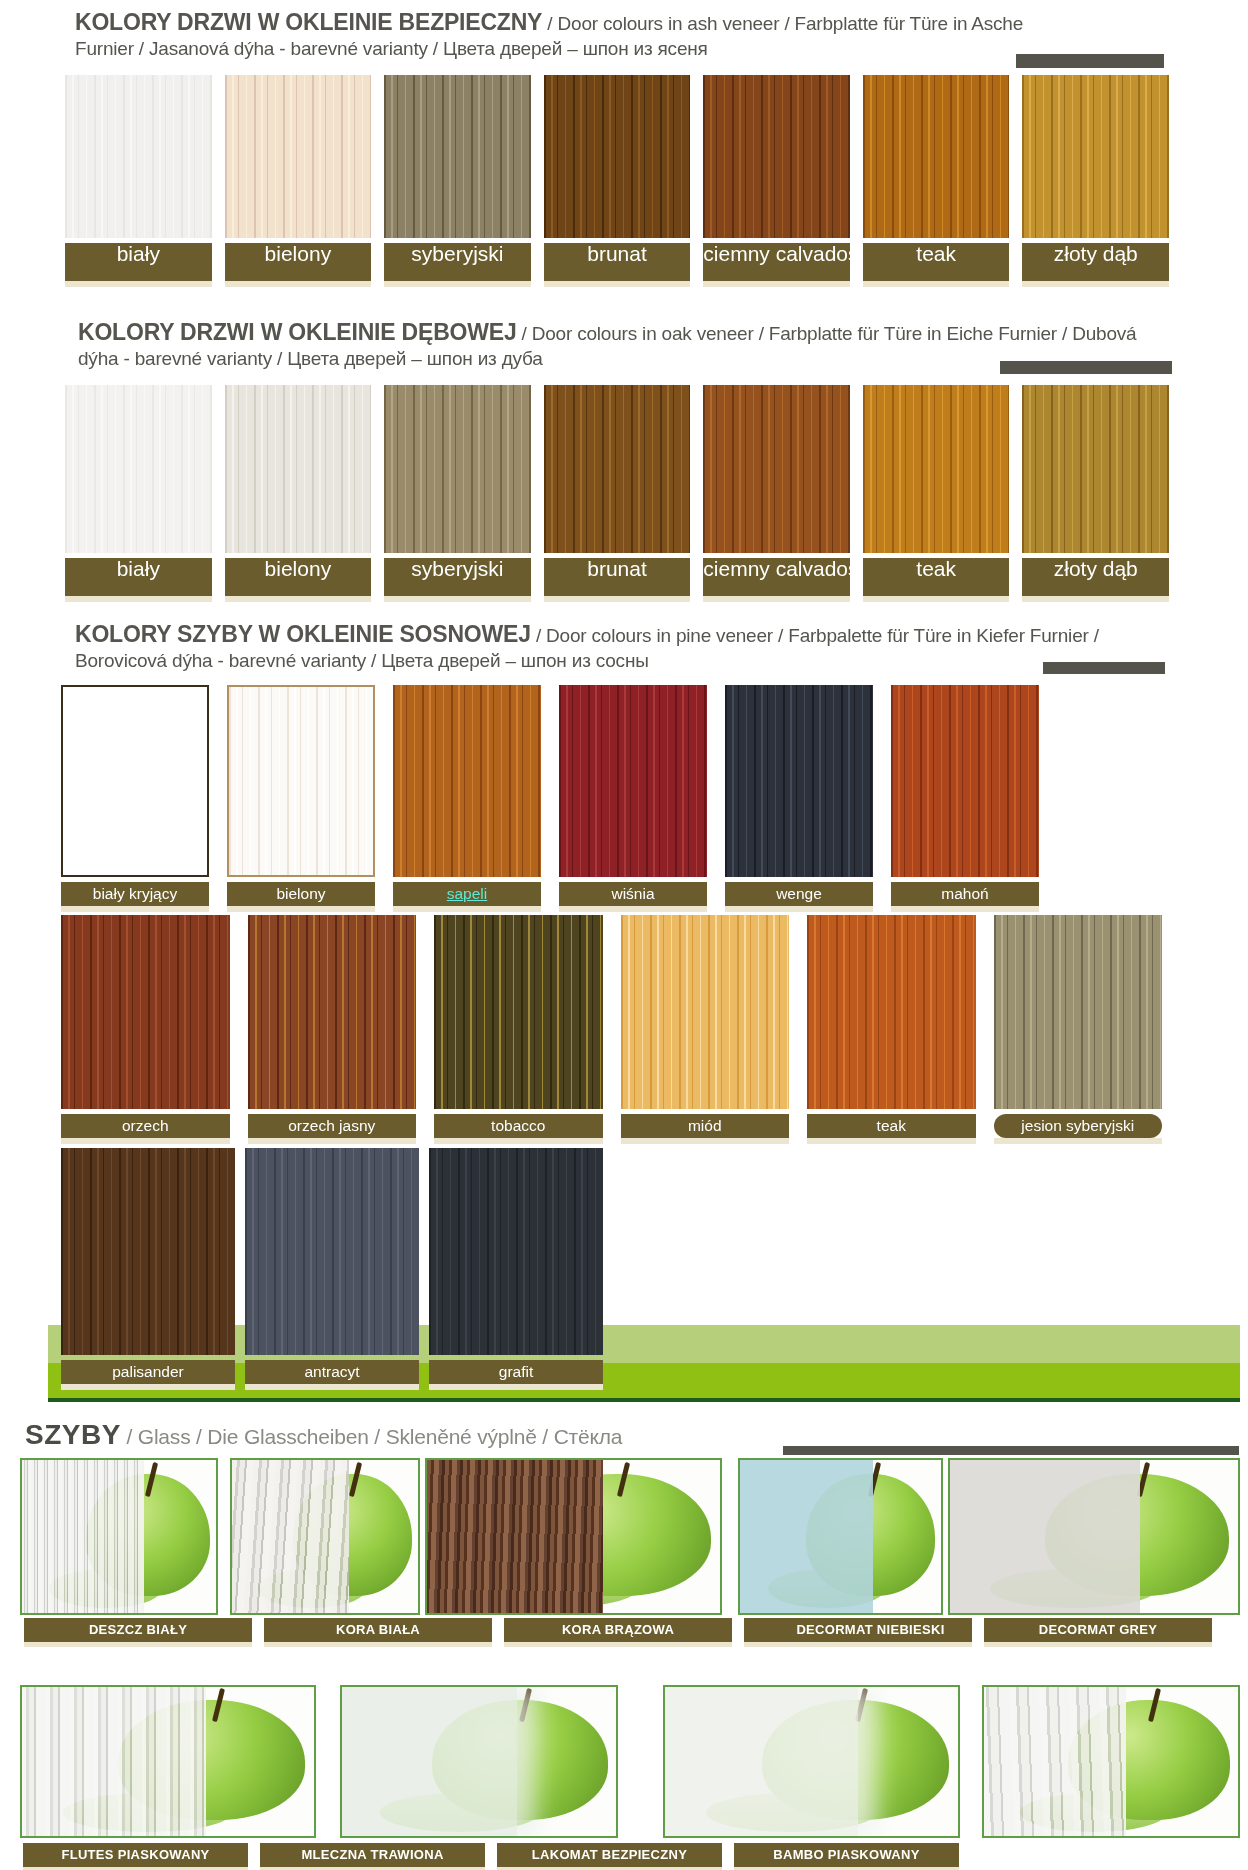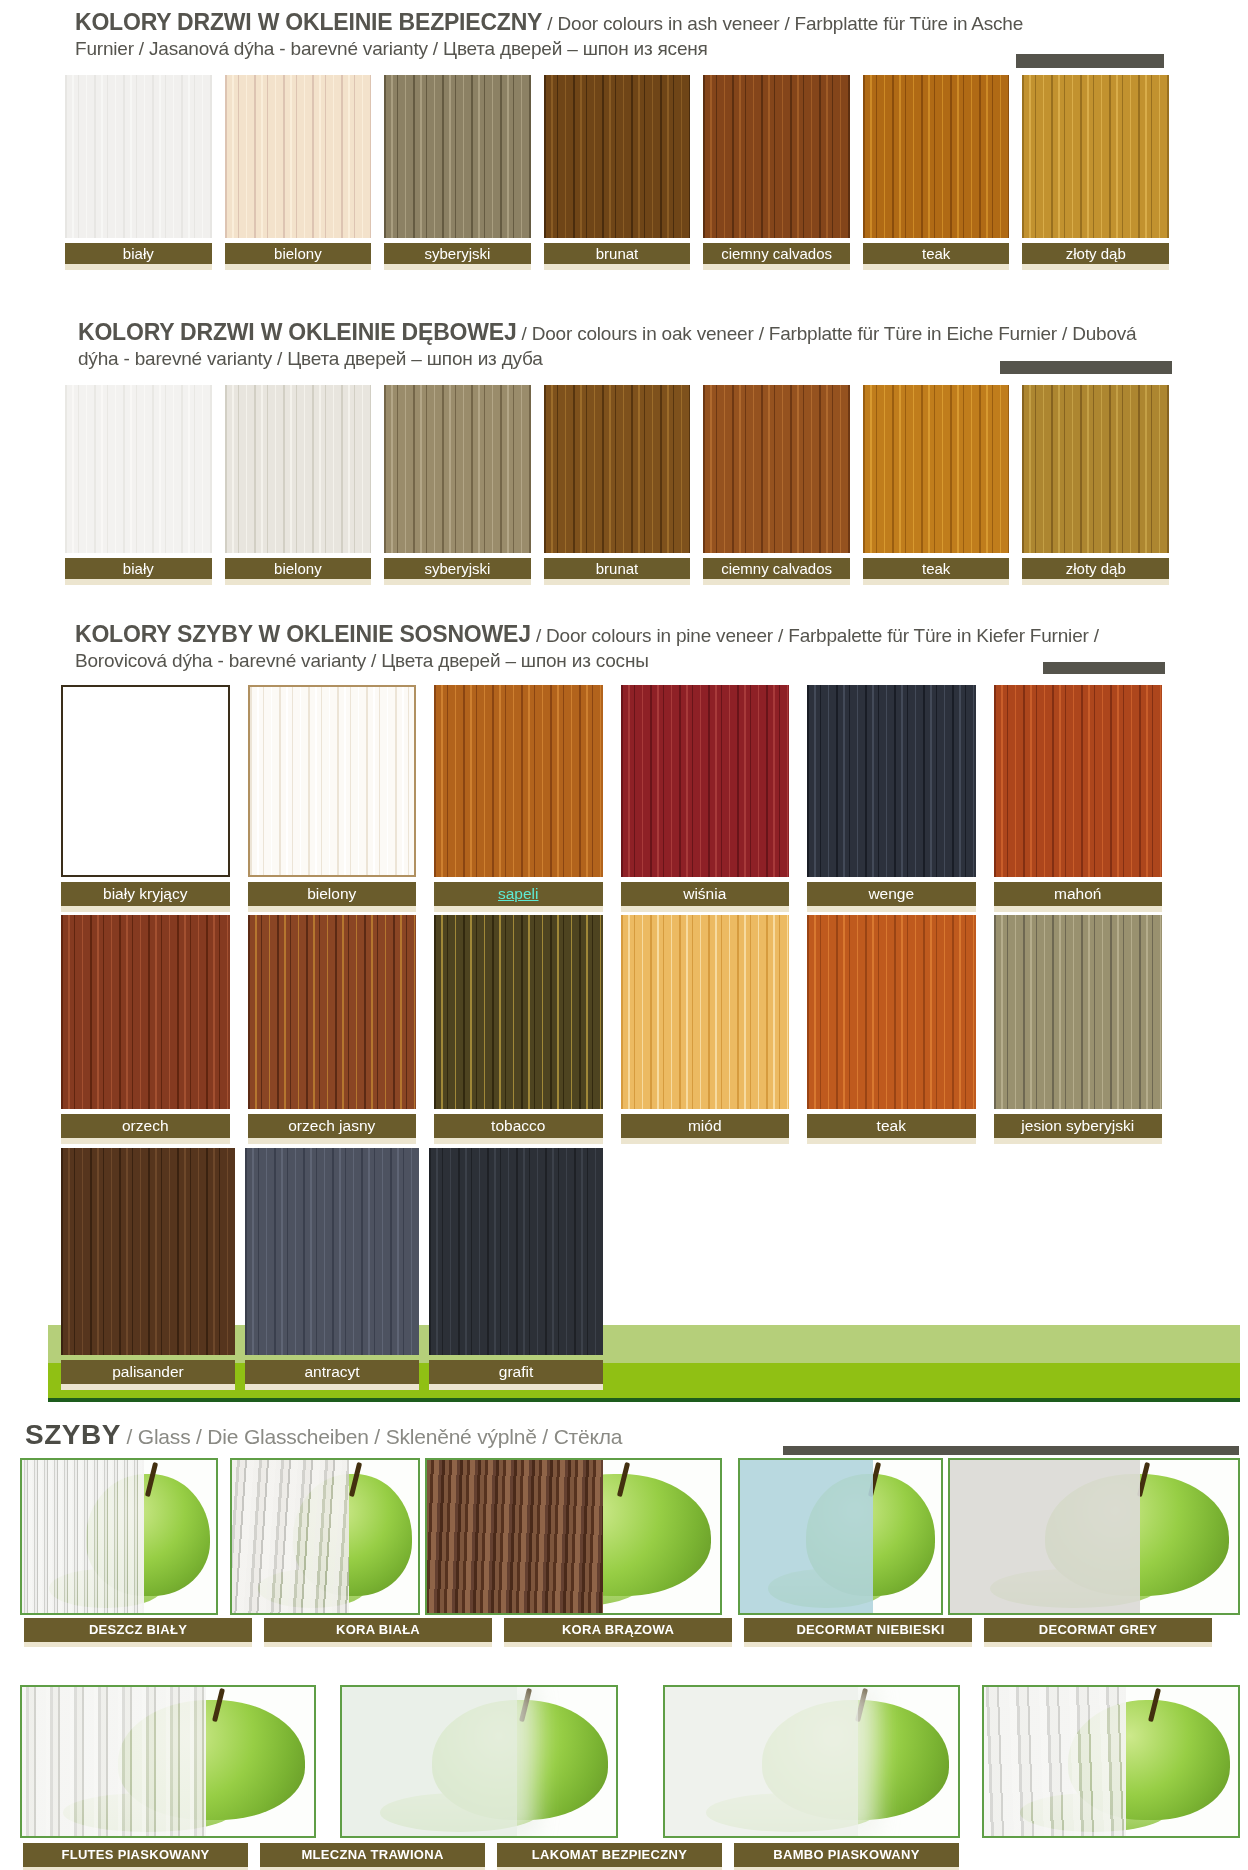--- a/index.html
+++ b/index.html
@@ -26,39 +26,39 @@
   #szyby-header b{font-size:28px;color:#4c4c46;letter-spacing:.5px;}
   #szyby-header span{font-size:21px;}
   #szyby-bar{top:1446px;left:783px;width:456px;height:9px;}
 
   
   .wood-row{position:absolute;display:flex;}
   #sec1-row{top:75px;left:65px;width:1104px;gap:13px;}
   #sec1-row .swatch{height:163px;}
   #sec2-row{top:385px;left:65px;width:1104px;gap:13px;}
   #sec2-row .swatch{height:168px;}
-  #sec3-row1{top:685px;left:61px;width:1101px;gap:18px;}
+  #sec3-row1{top:685px;left:61px;width:978px;gap:18px;}
   #sec3-row1 .swatch{height:192px;}
   #sec3-row2{top:915px;left:61px;width:1101px;gap:18px;}
   #sec3-row2 .swatch{height:194px;}
   #sec3-row3{top:1148px;left:61px;width:542px;gap:10px;z-index:2;}
   #sec3-row3 .swatch{height:207px;}
   .wood-cell{flex:1 1 0;display:flex;flex-direction:column;min-width:0;}
   .swatch{
     width:100%;box-sizing:border-box;
     background:
       repeating-linear-gradient(90deg,
         var(--c2) 0 2px, var(--c1) 2px 7px,
         var(--c3) 7px 9px, var(--c1) 9px 13px,
         var(--c2) 13px 14px, var(--c1) 14px 21px,
         var(--c3) 21px 22px, var(--c1) 22px 29px);
   }
   .label-bar{
-    margin-top:5px;height:21px;background:var(--label-bar,#6a5c2c);
-    color:#fff;font-size:15px;text-align:center;line-height:21px;
+    margin-top:5px;height:38px;background:var(--label-bar,#6a5c2c);
+    color:#fff;font-size:21px;text-align:center;line-height:21px;
     white-space:nowrap;overflow:hidden;
   }
   .sec3 .label-bar{height:24px;line-height:24px;font-size:15.5px;}
   .strip{height:6px;background:var(--strip,#ece5cf);}
 
   
   #green-band{position:absolute;top:1325px;left:48px;width:1192px;z-index:1;}
   #green-band .band-light{height:38px;background:var(--band-light,#b5cf7a);}
   #green-band .band-bright{height:35px;background:var(--band-bright,#90c014);}
   #green-band .band-line{height:4px;background:var(--band-dark,#1d5c1d);}
@@ -267,21 +267,21 @@
       <div class="label-bar" style="color: rgb(255, 255, 255);">miód</div>
       <div class="strip"></div>
     </div>
     <div class="wood-cell">
       <div class="swatch" style="--c1: #bf5a1e; --c2: #9a4414; --c3: #d87830;"></div>
       <div class="label-bar" style="color: rgb(255, 255, 255);">teak</div>
       <div class="strip"></div>
     </div>
     <div class="wood-cell">
       <div class="swatch" style="--c1: #99916f; --c2: #6e6852; --c3: #b5ad8c;"></div>
-      <div class="label-bar" style="color: rgb(255, 255, 255);">jesion syberyjski</div>
+      <div class="label-bar" style="color: rgb(255, 255, 255); border-radius: 12px;">jesion syberyjski</div>
       <div class="strip"></div>
     </div>
   </div>
 
 <div id="green-band">
   <div class="band-light"></div>
   <div class="band-bright"></div>
   <div class="band-line"></div>
 </div>
 <div class="wood-row sec3" id="sec3-row3">

